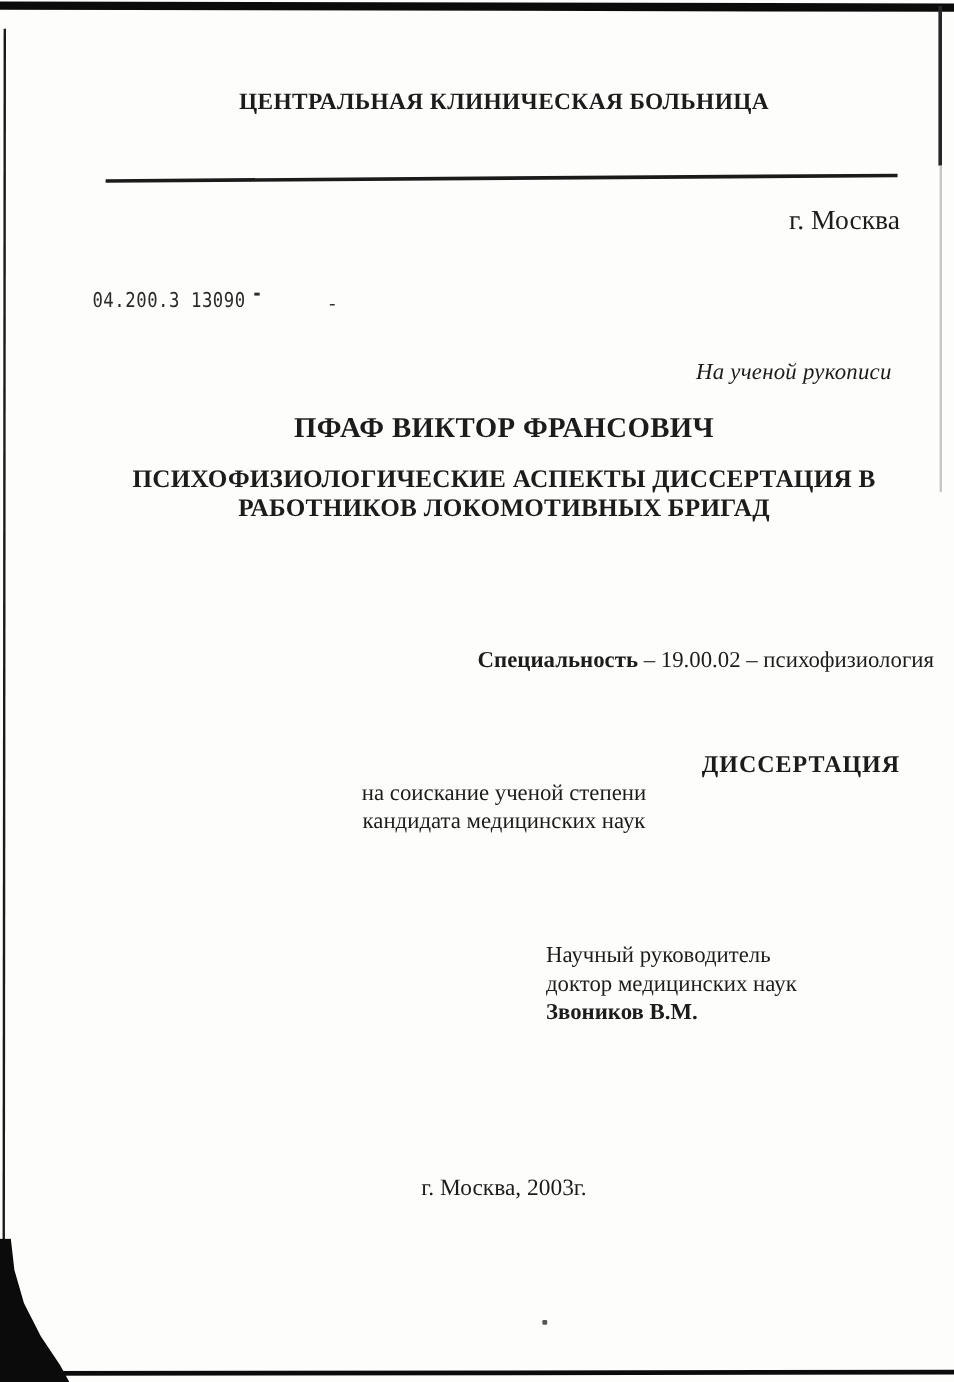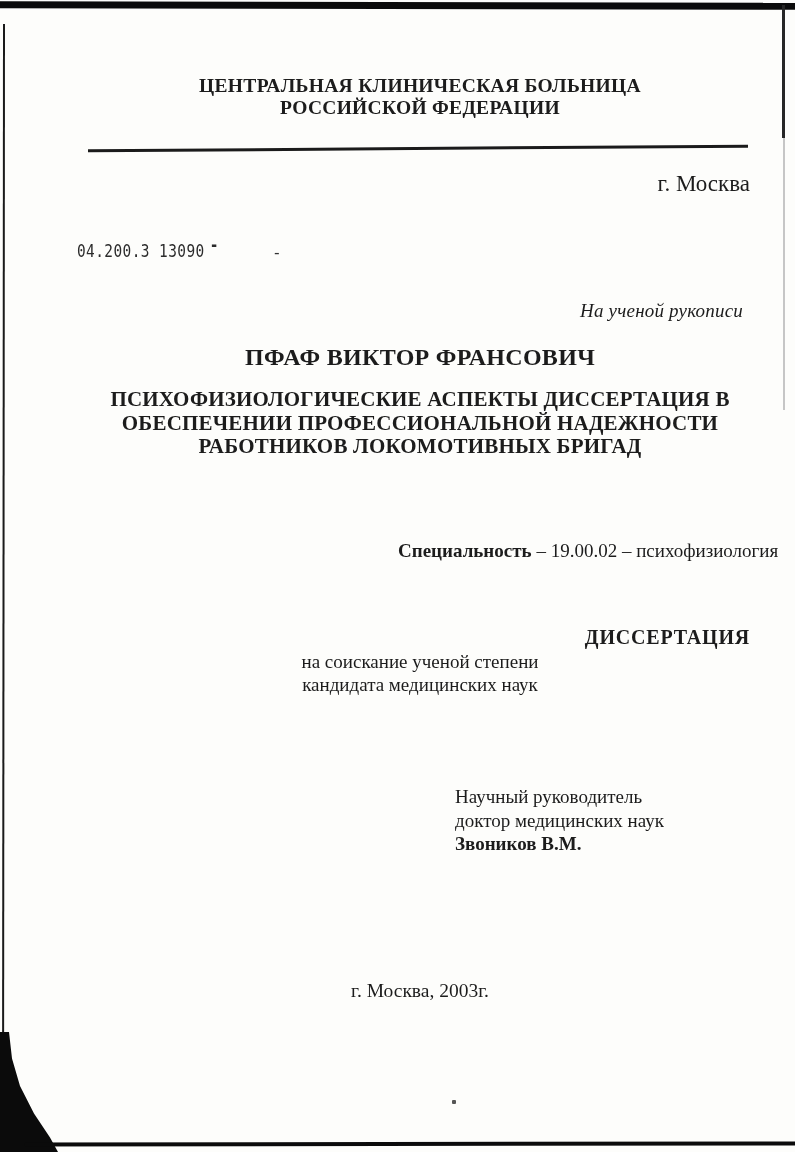--- a/index.html
+++ b/index.html
@@ -131,38 +131,36 @@
   <div class="edge-right-fade"></div>
   <div class="edge-left"></div>
   <div class="smudge-bottom-left"></div>
   <div class="edge-bottom"></div>
   <div class="ink-dot"></div>
 
   <div class="content">
 
     <div class="org-block">
       <div>ЦЕНТРАЛЬНАЯ КЛИНИЧЕСКАЯ БОЛЬНИЦА</div>
-      <div>РОССИЙСКОЙ ФЕДЕРАЦИИ</div>
     </div>
     <div class="header-rule"></div>
 
     <div class="city">г. Москва</div>
 
     <div class="stamp">
       <span>04.200.3 13090</span><span class="sup">-</span>
     </div>
     <div class="stray-mark">-</div>
 
     <div class="manuscript-note">На ученой рукописи</div>
 
     <div class="author">ПФАФ ВИКТОР ФРАНСОВИЧ</div>
 
     <div class="title-block">
       <div>ПСИХОФИЗИОЛОГИЧЕСКИЕ АСПЕКТЫ ДИССЕРТАЦИЯ В</div>
-      <div>ОБЕСПЕЧЕНИИ ПРОФЕССИОНАЛЬНОЙ НАДЕЖНОСТИ</div>
       <div>РАБОТНИКОВ ЛОКОМОТИВНЫХ БРИГАД</div>
     </div>
 
     <div class="speciality">
       <span class="lbl">Специальность</span><span> – 19.00.02 – психофизиология</span>
     </div>
 
     <div class="diss-heading">ДИССЕРТАЦИЯ</div>
     <div class="diss-sub1">на соискание ученой степени</div>
     <div class="diss-sub2">кандидата медицинских наук</div>

